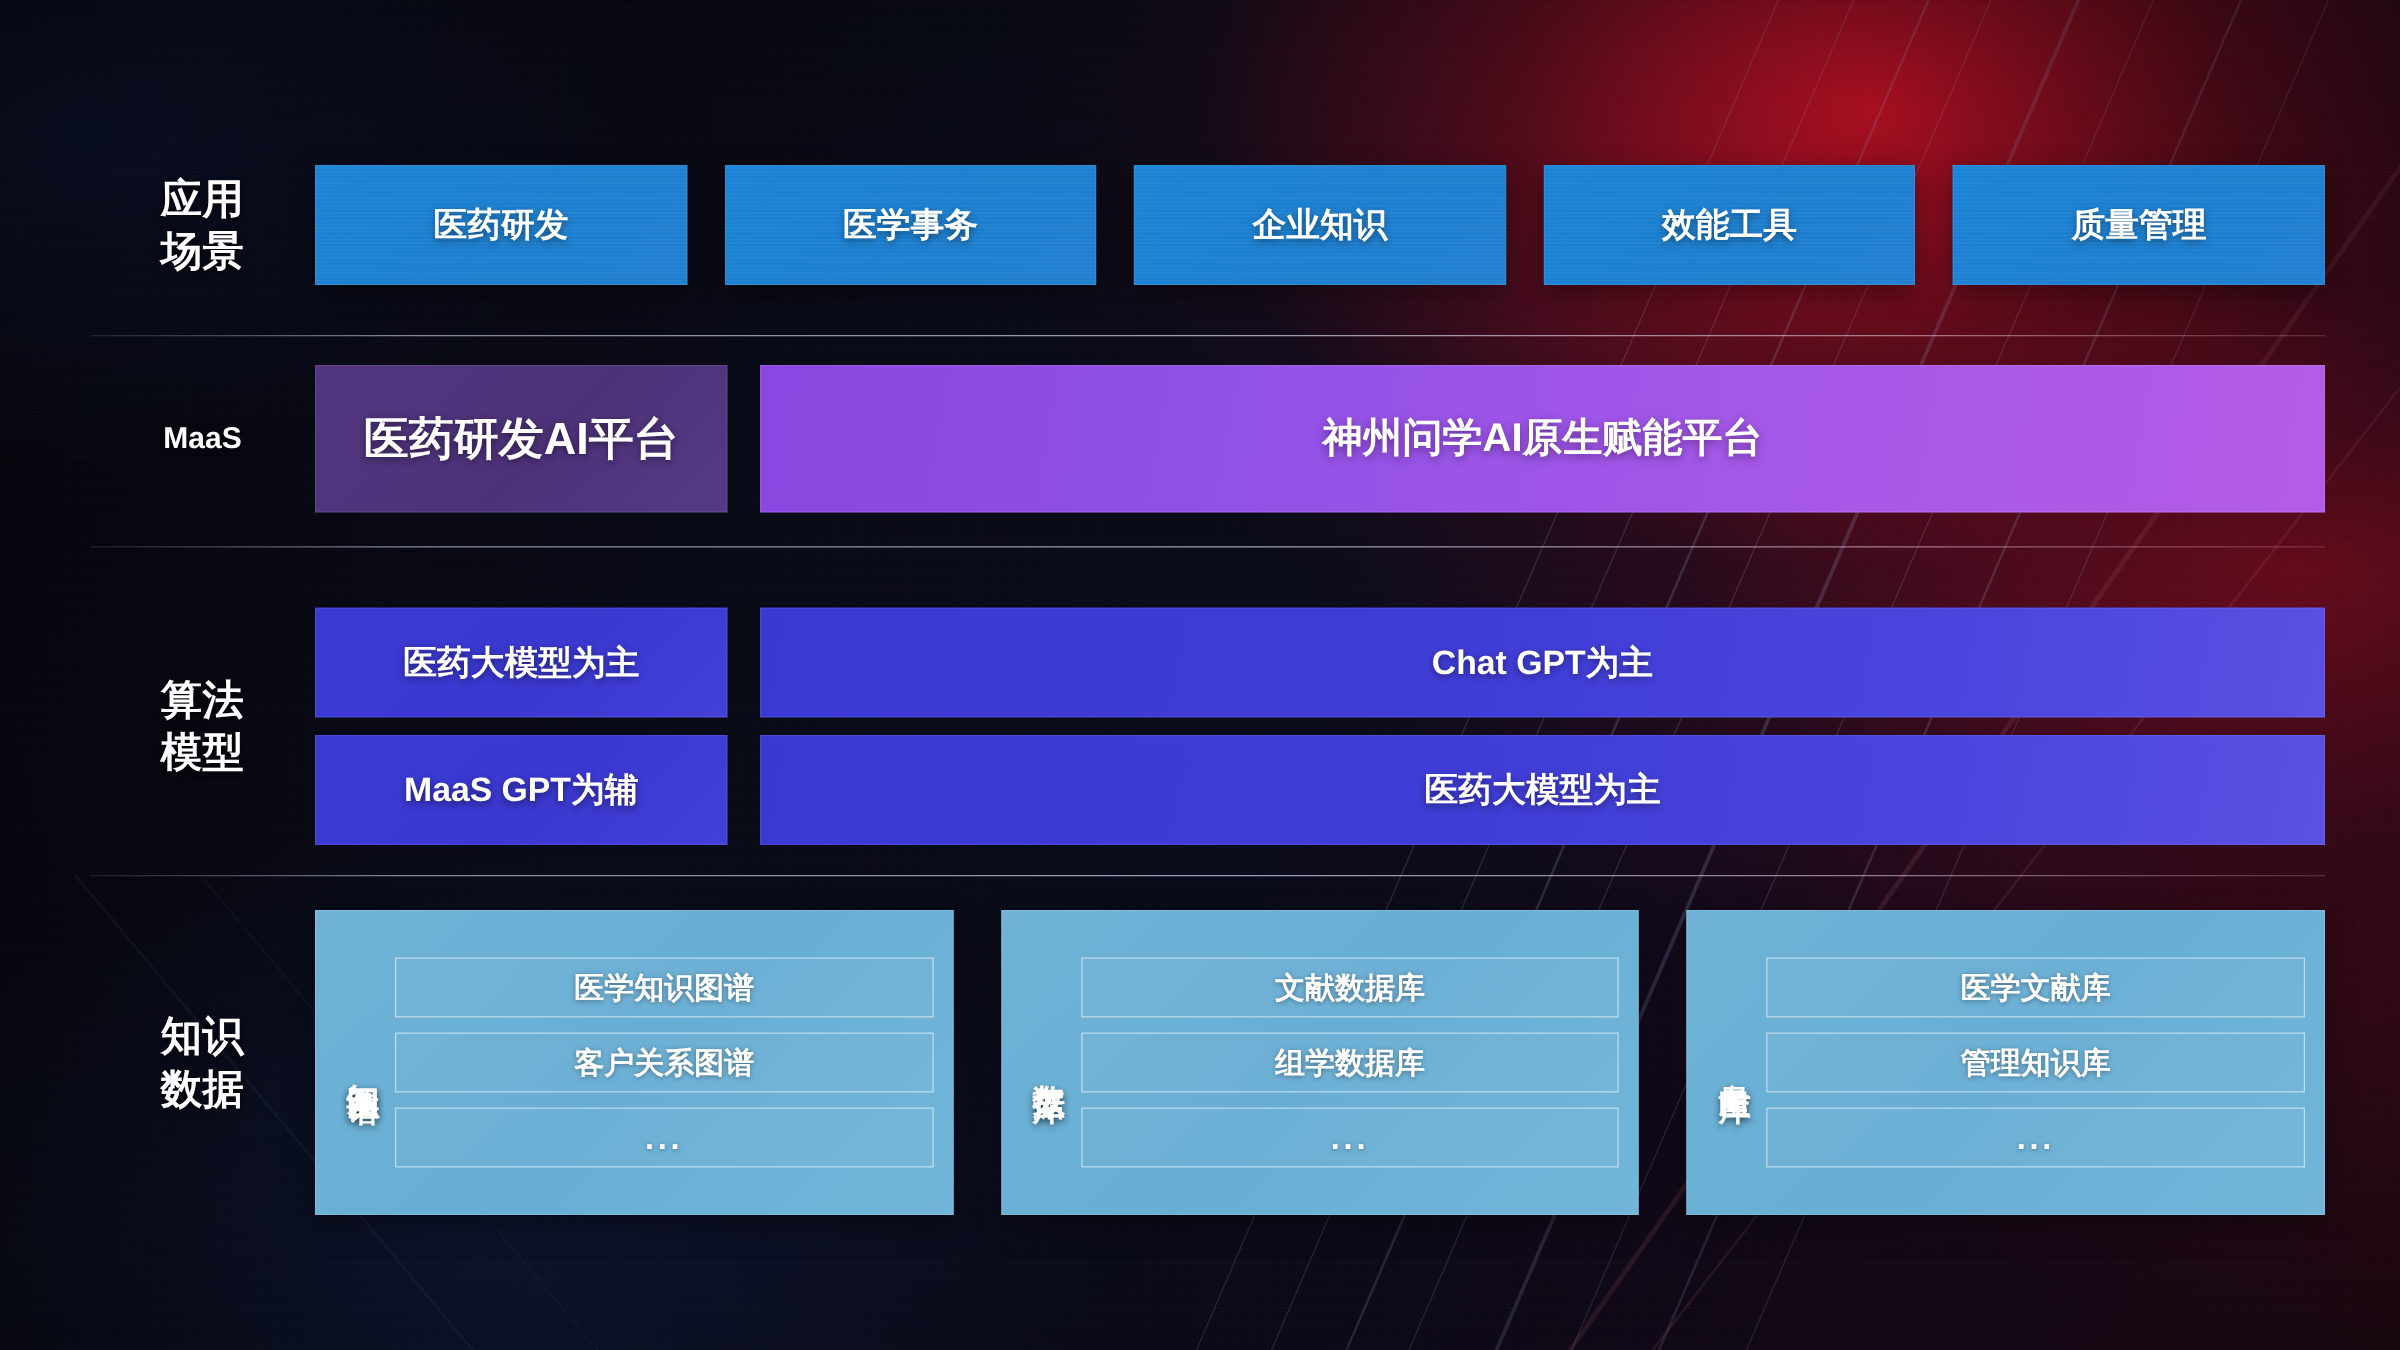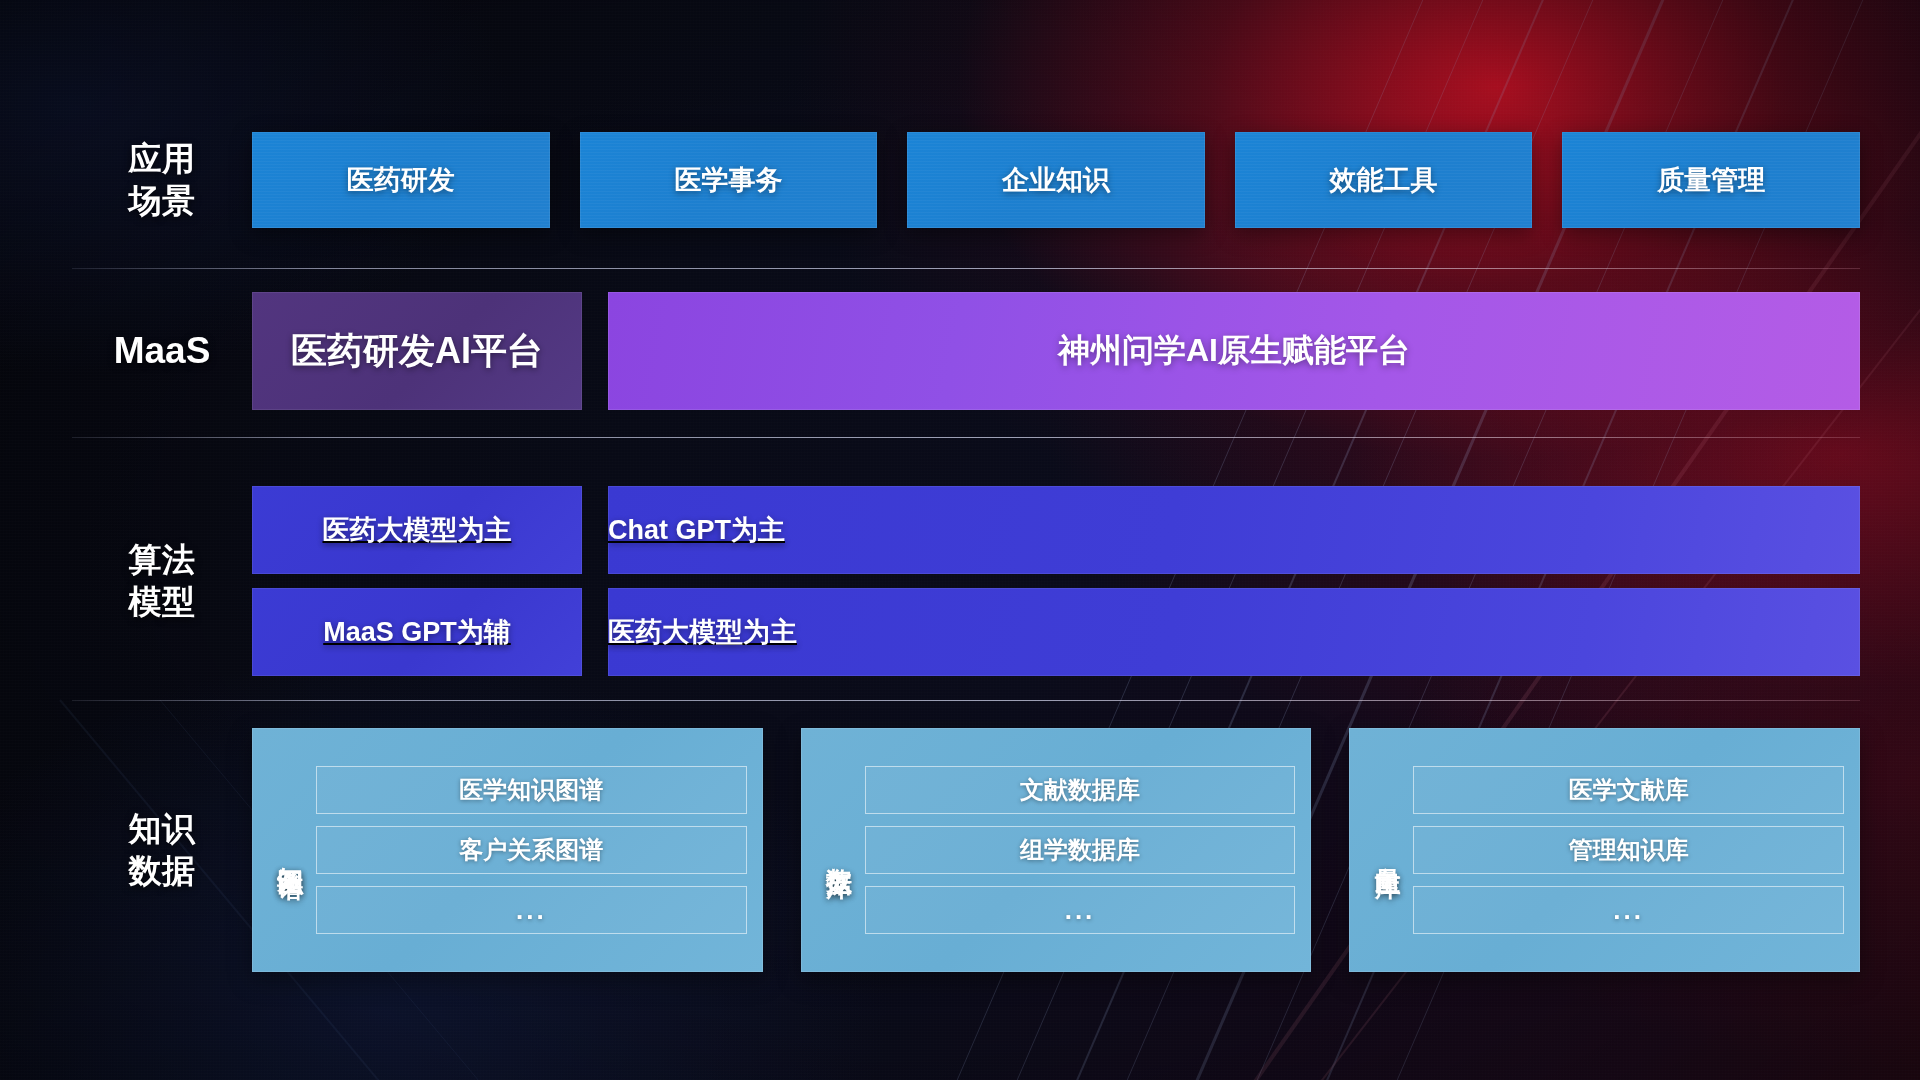--- a/index.html
+++ b/index.html
@@ -49,21 +49,21 @@
     width:180px; flex:0 0 180px;
     color:#ffffff;
     font-weight:700;
     font-size:33px;
     line-height:1.26;
     text-align:center;
     letter-spacing:.5px;
     text-shadow:0 2px 7px rgba(0,0,0,.75);
     white-space:pre-line;
   }
-  .row-label.latin { font-size:37px; letter-spacing:0px; }
+  .row-label.latin { font-size:24px; letter-spacing:0px; }
   .row-body { flex:1 1 auto; display:flex; align-items:center; }
 
   .divider {
     position:absolute;
     left:72px; right:60px;
     height:1px;
     background:linear-gradient(90deg, rgba(190,196,225,.12) 0%, rgba(208,212,238,.62) 14%, rgba(214,218,242,.72) 52%, rgba(222,200,215,.6) 80%, rgba(230,160,180,.22) 100%);
     z-index:6;
   }
 
@@ -96,32 +96,32 @@
     flex:1 1 auto; height:118px; margin-left:26px;
     display:flex; align-items:center; justify-content:center;
     background:linear-gradient(100deg,#8b45e0 0%, #9050e6 28%, #a457e8 62%, #b45ce6 100%);
     color:#fff; font-size:32px; font-weight:700;
     text-shadow:0 2px 7px rgba(0,0,0,.38);
     box-shadow:inset 0 0 0 1px rgba(255,255,255,.1);
   }
 
   
   .algo-stack { flex:1 1 auto; display:flex; flex-direction:column; gap:14px; }
-  .algo-line { display:flex; align-items:center;text-decoration:underline; }
+  .algo-line { display:flex; align-items:center; }
   .algo-left {
     width:330px; flex:0 0 330px; height:88px;
     display:flex; align-items:center; justify-content:center;
     background:linear-gradient(135deg,#3b3bd4 0%, #3a38cf 55%, #4240d8 100%);
     color:#fff; font-size:27px; font-weight:700;
     text-shadow:0 2px 6px rgba(0,0,0,.45);
     box-shadow:inset 0 0 0 1px rgba(255,255,255,.08);
   }
   .algo-right {
     flex:1 1 auto; height:88px; margin-left:26px;
-    display:flex; align-items:center; 
+    display:flex; align-items:center; justify-content:center;
     background:linear-gradient(100deg,#3a39d2 0%, #3f3dd6 45%, #4b46dd 78%, #5a50e2 100%);
     color:#fff; font-size:27px; font-weight:700;
     text-shadow:0 2px 6px rgba(0,0,0,.42);
     box-shadow:inset 0 0 0 1px rgba(255,255,255,.08);
   }
 
   
   .kd-body { flex:1 1 auto; display:flex; gap:38px; align-items:stretch; }
   .kd-card {
     flex:1 1 0; min-width:0;

